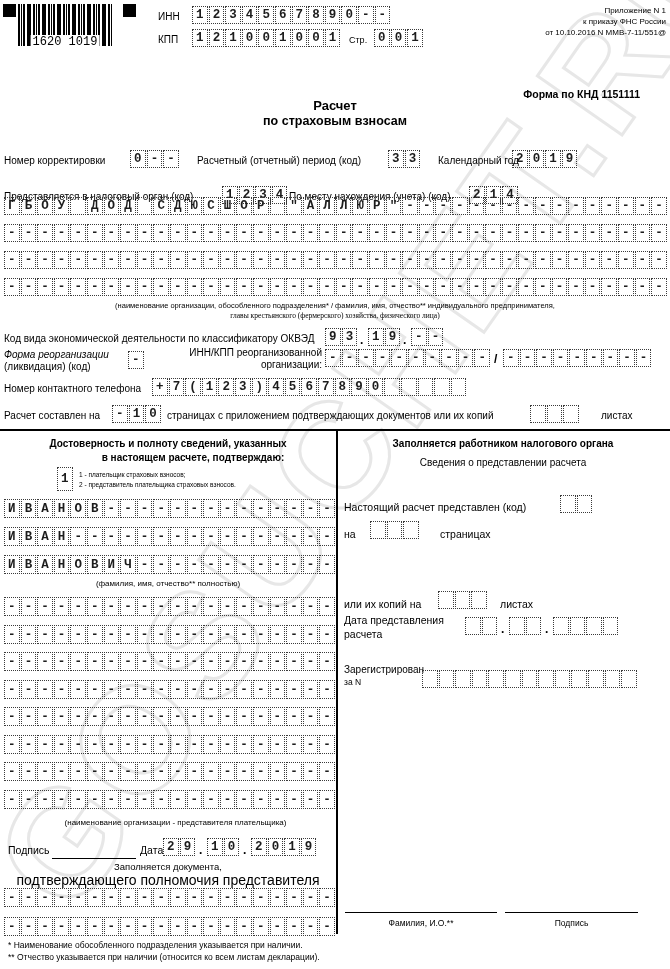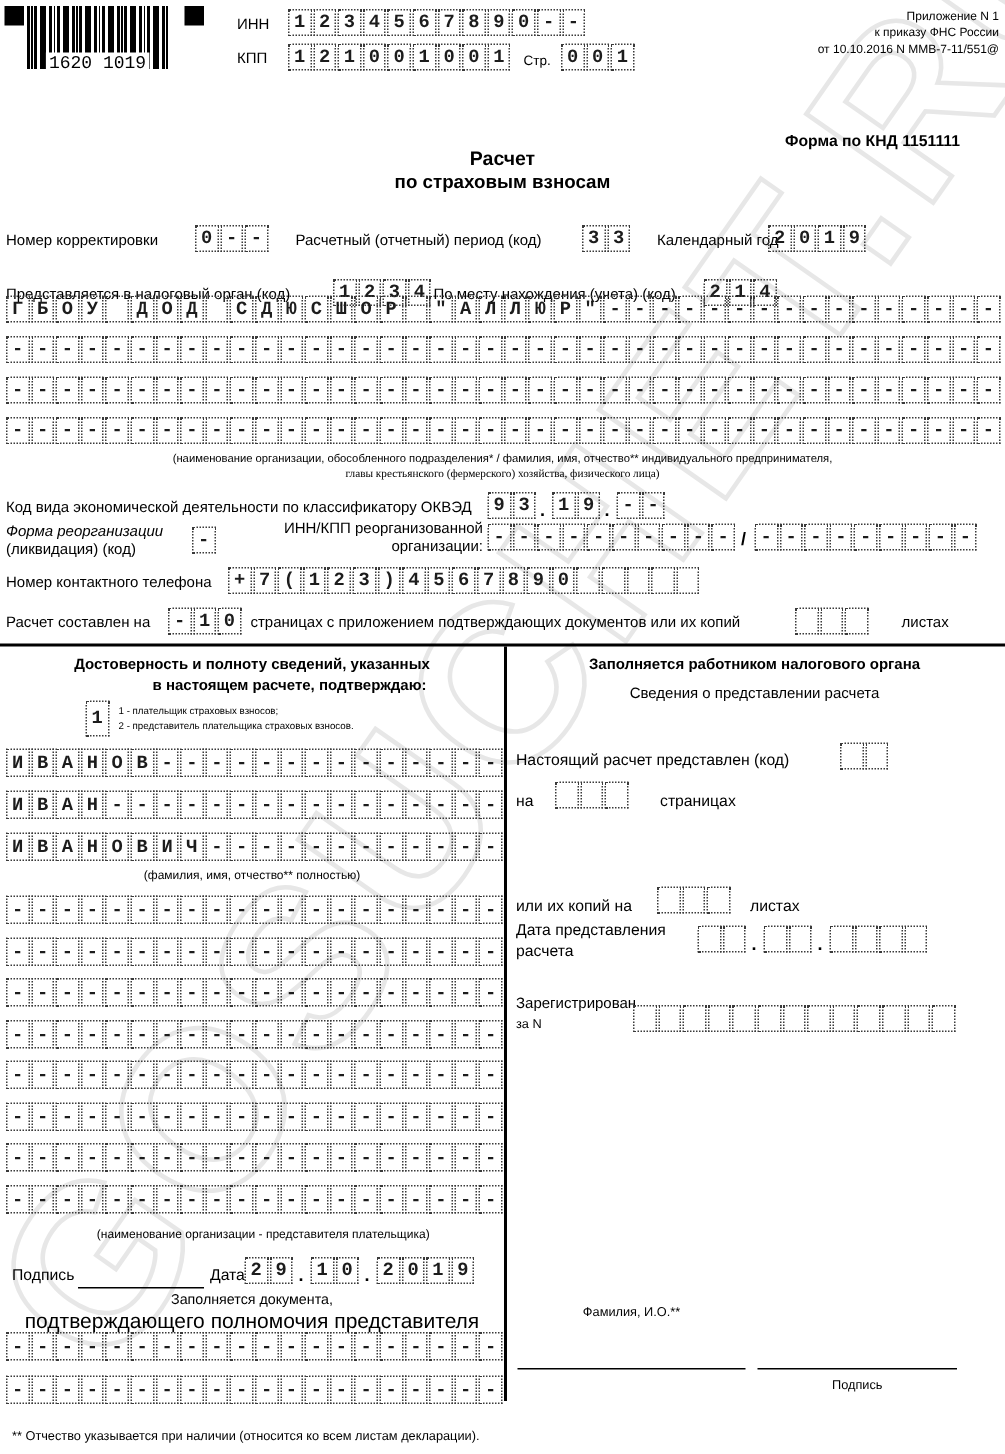--- a/index.html
+++ b/index.html
@@ -761,19 +761,20 @@
       <span class="cell"></span>
       <span class="cell"></span>
       <span class="cell"></span>
       <span class="cell"></span>
       <span class="cell"></span>
       <span class="cell"></span>
       <span class="cell"></span>
     </div>
 
   <div class="sigline" style="left:345px;top:912px;width:152px;"></div>
-  <div class="lbl" style="left:345px;top:868px;width:152px;text-align:center;font-size:8.5px;">Фамилия, И.О.**</div>
+  <div class="lbl" style="left:345px;top:917px;width:152px;text-align:center;font-size:8.5px;">Фамилия, И.О.**</div>
   <div class="sigline" style="left:505px;top:912px;width:133px;"></div>
   <div class="lbl" style="left:505px;top:917px;width:133px;text-align:center;font-size:8.5px;">Подпись</div>
 
+  <div class="lbl" style="left:8px;top:939px;font-size:8.5px;">* Наименование обособленного подразделения указывается при наличии.</div>
   <div class="lbl" style="left:8px;top:951px;font-size:8.5px;">** Отчество указывается при наличии (относится ко всем листам декларации).</div>
 
 </div>
 
 </body></html>

